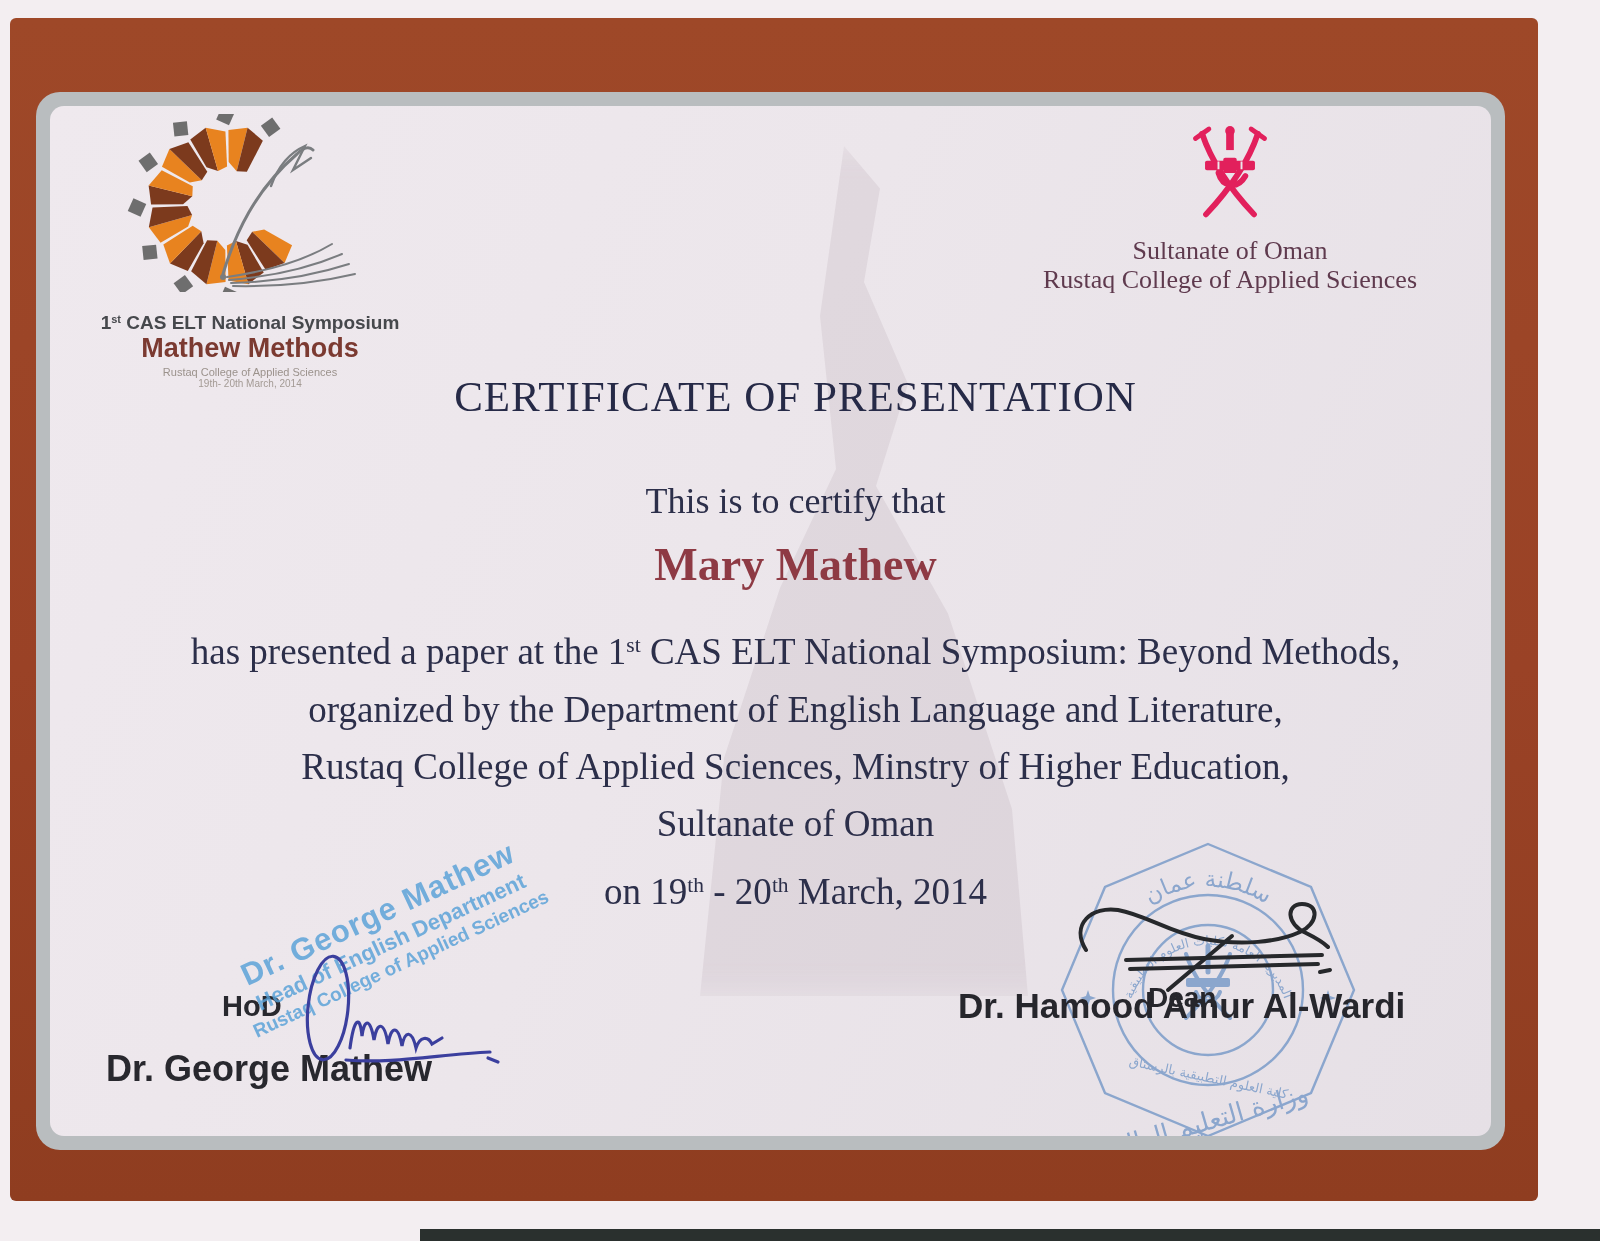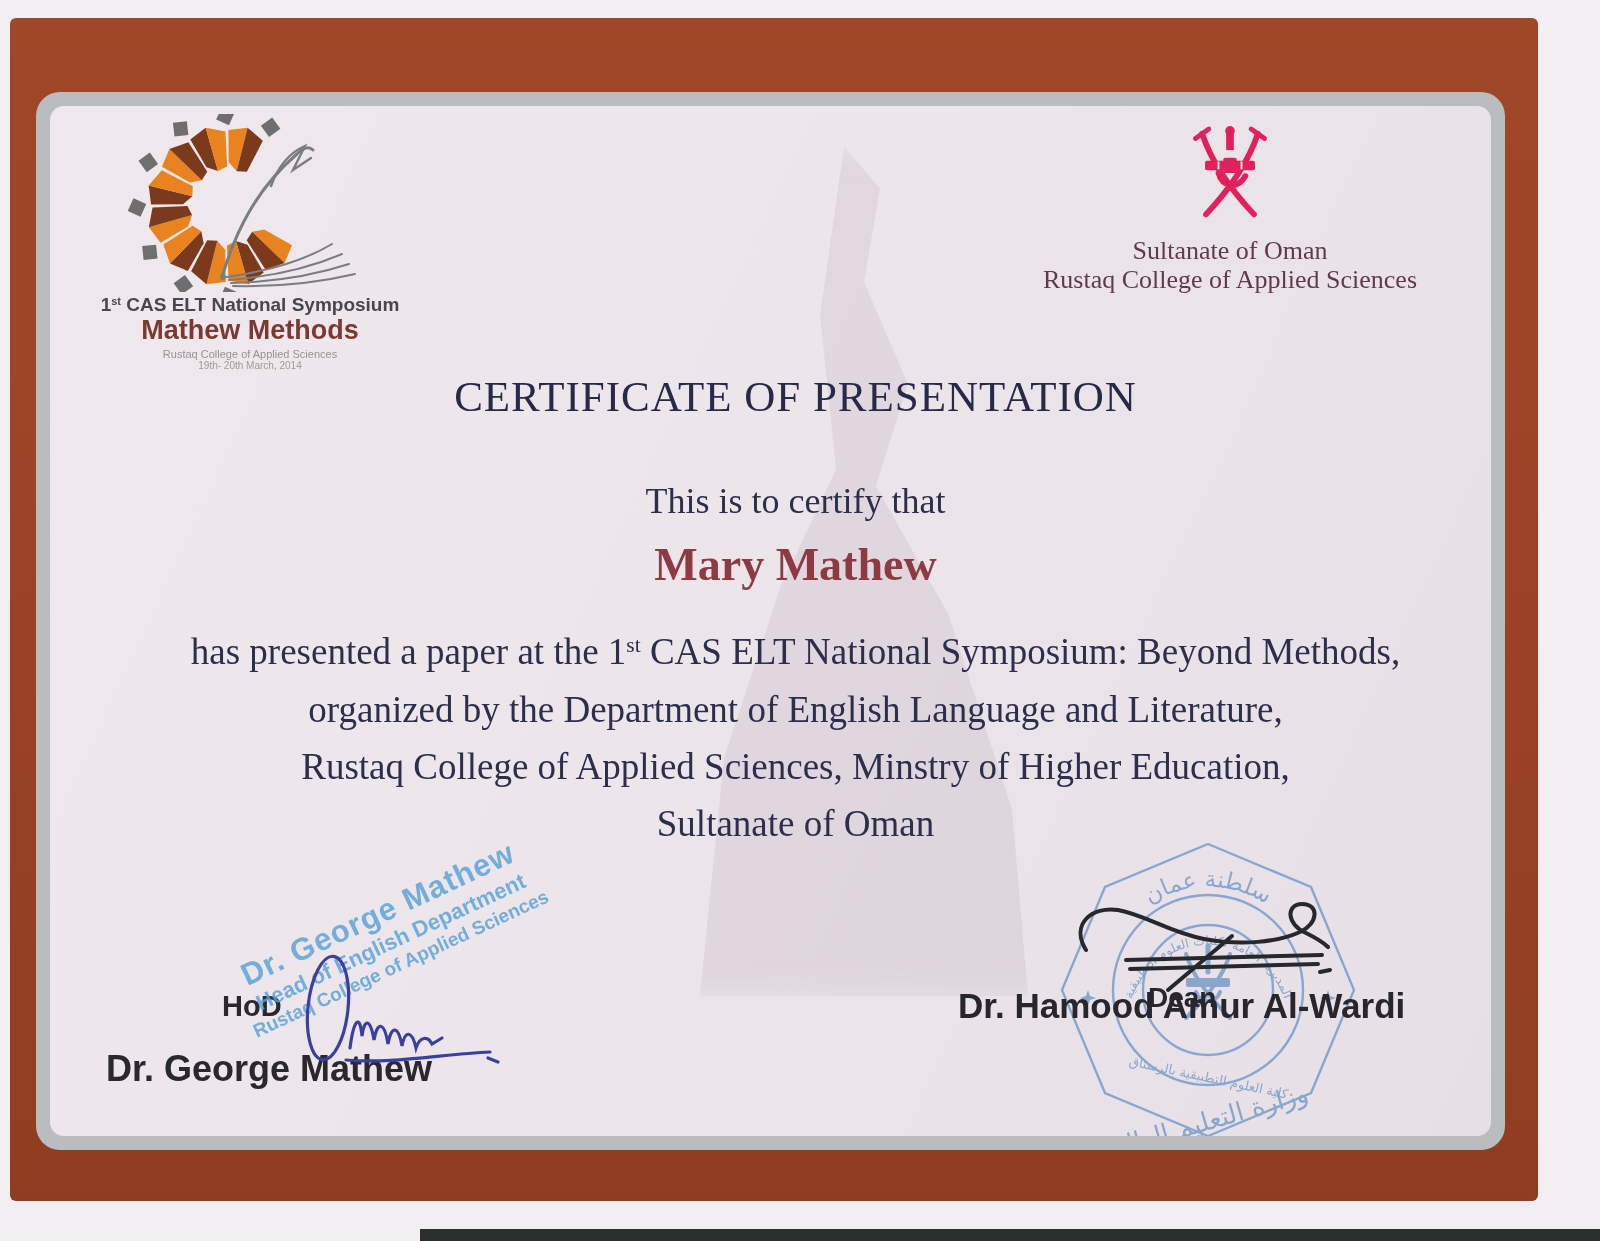--- a/index.html
+++ b/index.html
@@ -31,21 +31,21 @@
   .centerline{position:absolute;left:25px;right:-25px;text-align:center;}
   .title{top:266px;font-size:43px;letter-spacing:1px;color:#262a47;font-weight:400;}
   .certify{top:374px;font-size:36px;color:#2c2f4a;}
   .recipient{top:432px;font-size:46px;font-weight:700;color:#8e3a44;}
   .bodyline{font-size:37px;color:#2c2f4a;}
   .b1{top:524px;}.b2{top:582px;}.b3{top:639px;}.b4{top:696px;}.bdate{top:764px;}
   .sup{font-size:0.58em;vertical-align:0.55em;letter-spacing:0;}
   
   .logo-block{position:absolute;left:30px;top:8px;width:340px;text-align:center;font-family:"Liberation Sans",sans-serif;}
   .logo-graphic{display:block;margin:0 auto;}
-  .logo-l1{font-size:19px;font-weight:700;color:#46484c;margin-top:2px;}
+  .logo-l1{font-size:19px;font-weight:700;color:#46484c;margin-top:20px;}
   .logo-l2{font-size:27px;font-weight:700;color:#7b3a31;line-height:1.05;}
   .logo-l3{font-size:11px;color:#9b928c;margin-top:4px;}
   .logo-l4{font-size:10px;color:#a39a94;}
   
   .ministry-block{position:absolute;left:950px;top:16px;width:460px;text-align:center;}
   .ministry-line{font-size:26px;color:#5f3a4e;line-height:1.12;}
   .oman-emblem{display:block;margin:0 auto 6px auto;}
   
   .hod-stamp{
     position:absolute;left:148px;top:788px;width:380px;text-align:center;
@@ -149,20 +149,21 @@
       </div>
 
       <div class="centerline title">CERTIFICATE OF PRESENTATION</div>
       <div class="centerline certify">This is to certify that</div>
       <div class="centerline recipient">Mary Mathew</div>
 
       <div class="centerline bodyline b1"><span>has presented a paper at the 1</span><sup class="sup">st</sup><span> CAS ELT National Symposium: Beyond Methods,</span></div>
       <div class="centerline bodyline b2">organized by the Department of English Language and Literature,</div>
       <div class="centerline bodyline b3">Rustaq College of Applied Sciences, Minstry of Higher Education,</div>
       <div class="centerline bodyline b4">Sultanate of Oman</div>
+      <div class="centerline bodyline bdate"><span>on 19</span><sup class="sup">th</sup><span> - 20</span><sup class="sup">th</sup><span> March, 2014</span></div>
 
       <div class="hod-stamp">
         <div class="s1">Dr. George Mathew</div>
         <div class="s2">Head of English Department</div>
         <div class="s3">Rustaq College of Applied Sciences</div>
       </div>
       <div class="hod-label">HoD</div>
       <svg class="hod-sig" width="230" height="135" viewBox="0 0 230 135">
         <g stroke="#3b3f9e" stroke-width="3.2" fill="none" stroke-linecap="round">
           <ellipse cx="38" cy="62" rx="20" ry="52" transform="rotate(6 38 62)"></ellipse>

